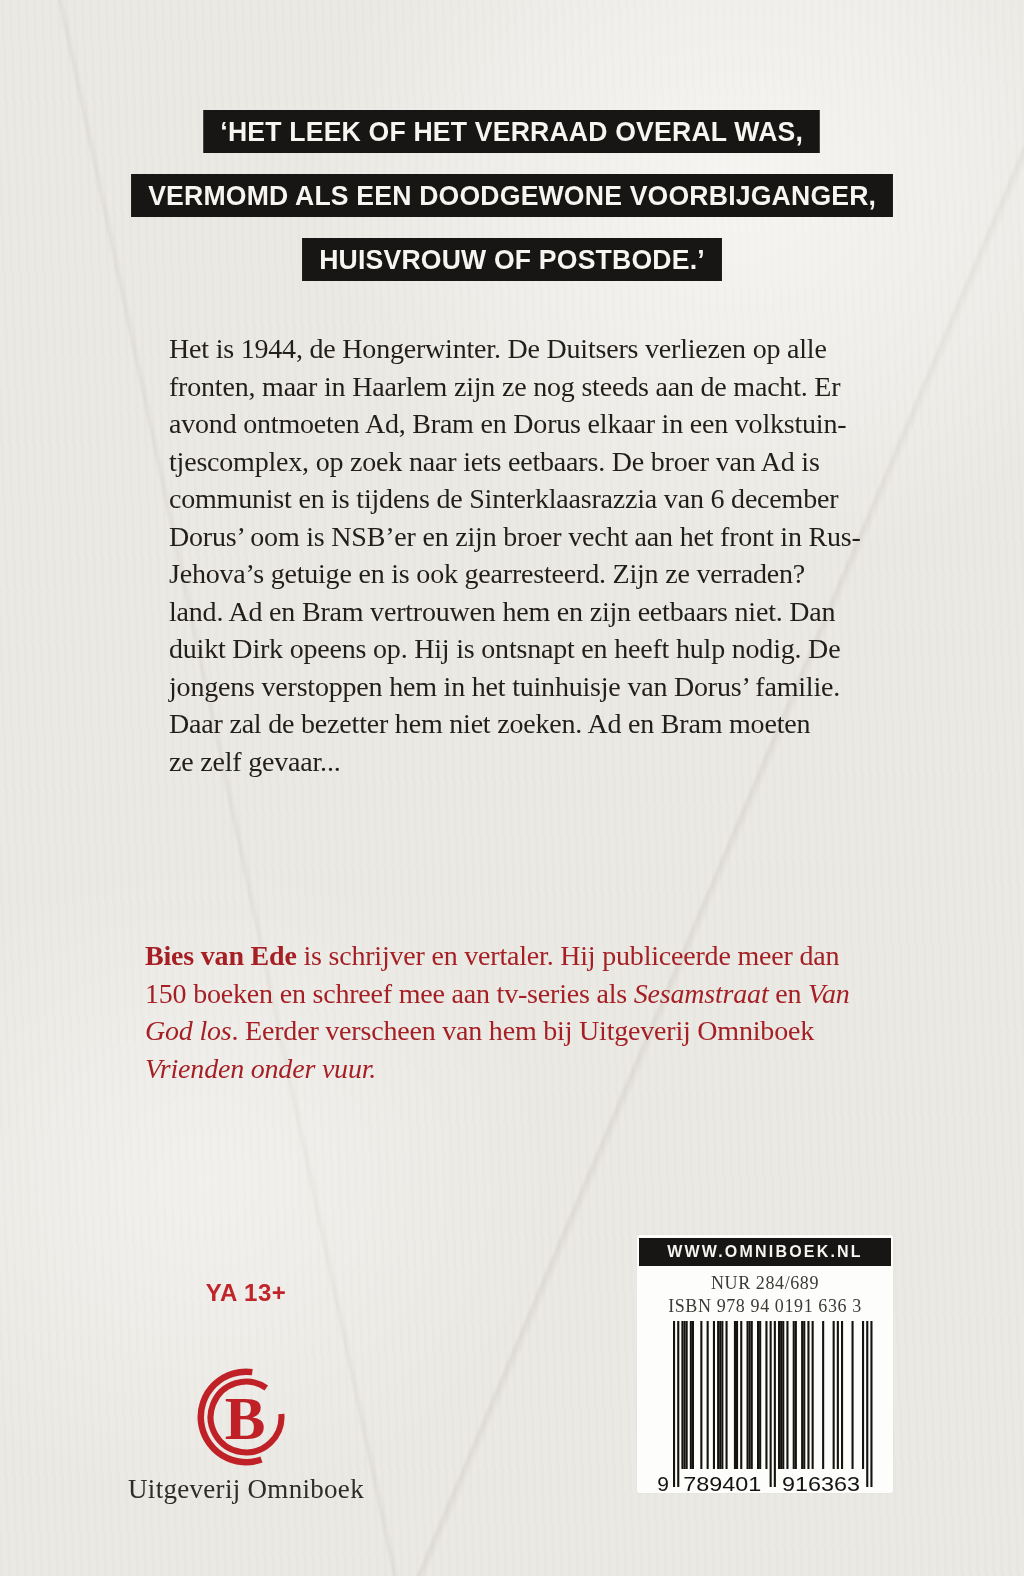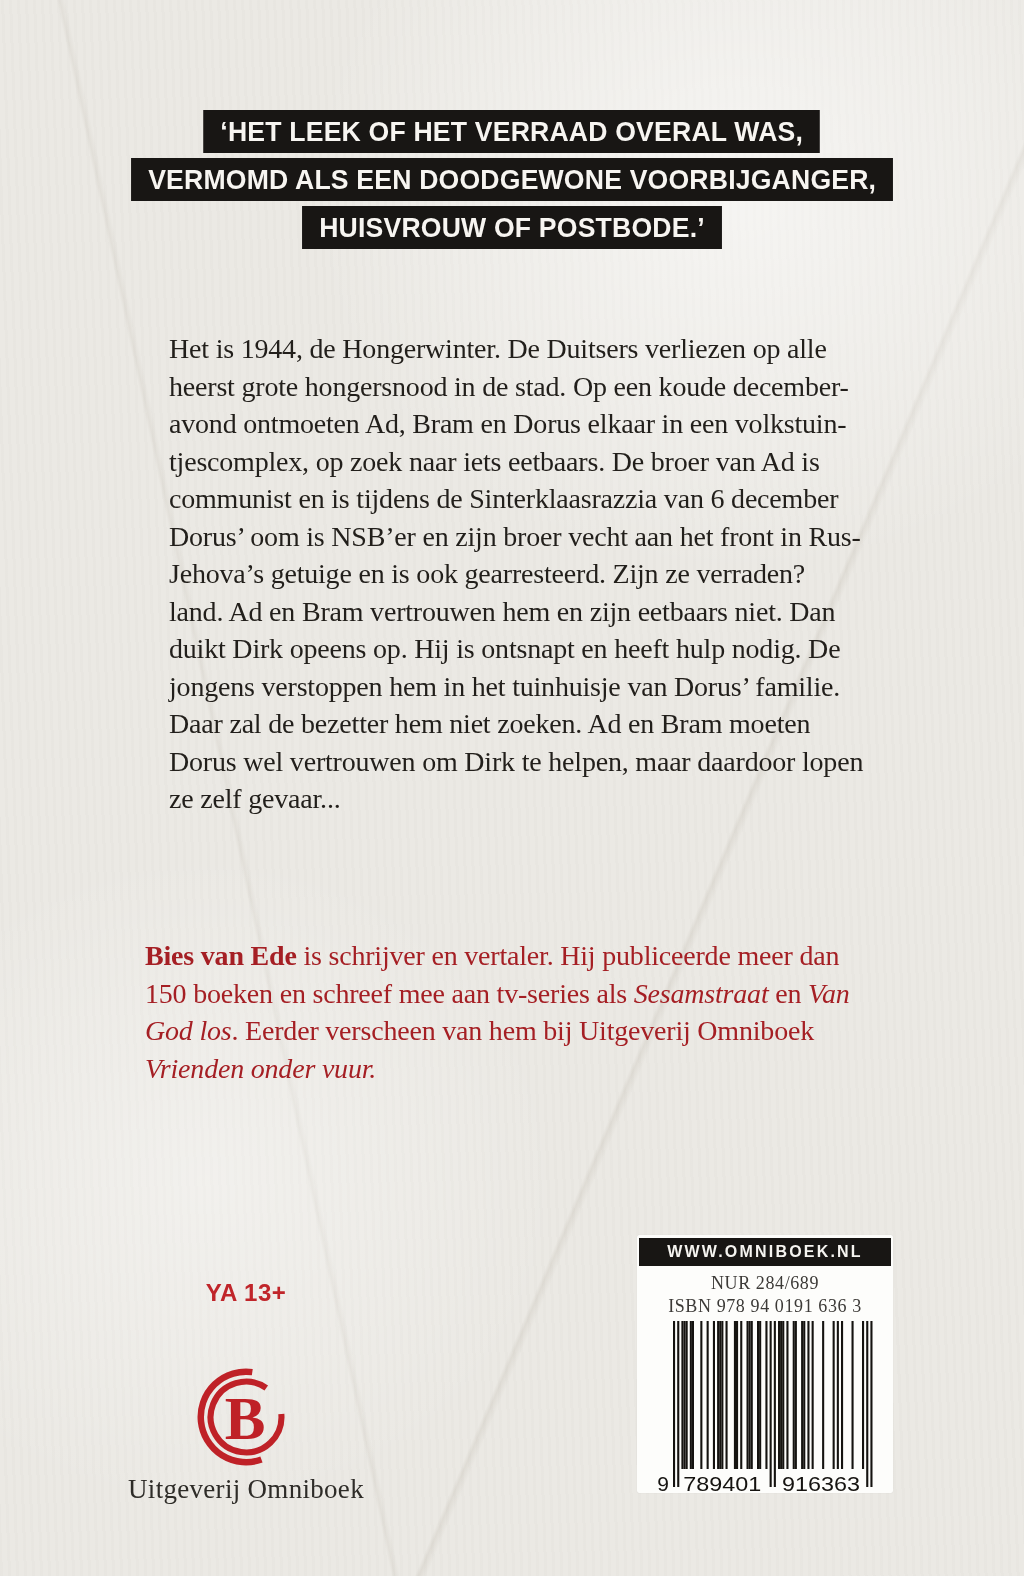--- a/index.html
+++ b/index.html
@@ -18,21 +18,21 @@
       linear-gradient(78deg, transparent 28.8%, rgba(180,173,160,.16) 29.05%, transparent 29.45%),
       repeating-linear-gradient(88deg, rgba(120,114,103,.022) 0 3px, transparent 3px 8px),
       #ebe9e4;
   }
 
   
   .quote {
     position: absolute;
     top: 110px; left: 0; right: 0;
     display: flex; flex-direction: column; align-items: center;
-    gap: 5px;
+    gap: 21px;
   }
   .quote-line {
     display: inline-block;
     background: var(--banner-black, #181614);
     color: #f7f5f1;
     font-family: "Liberation Sans", sans-serif;
     font-weight: 700;
     font-size: 28px;
     line-height: 31px;
     padding: 6px 18px;
@@ -127,31 +127,30 @@
 <div class="page">
 
   <div class="quote">
     <div class="quote-line">‘HET LEEK OF HET VERRAAD OVERAL WAS,</div>
     <div class="quote-line">VERMOMD ALS EEN DOODGEWONE VOORBIJGANGER,</div>
     <div class="quote-line">HUISVROUW OF POSTBODE.’</div>
   </div>
 
   <div class="synopsis">
     <div class="line">Het is 1944, de Hongerwinter. De Duitsers verliezen op alle</div>
-    <div class="line">heerst grote hongersnood in de stad. Op een koude december-</div>
+    <div class="line">fronten, maar in Haarlem zijn ze nog steeds aan de macht. Er</div>
     <div class="line">avond ontmoeten Ad, Bram en Dorus elkaar in een volkstuin-</div>
     <div class="line">tjescomplex, op zoek naar iets eetbaars. De broer van Ad is</div>
     <div class="line">communist en is tijdens de Sinterklaasrazzia van 6 december</div>
     <div class="line">Dorus’ oom is NSB’er en zijn broer vecht aan het front in Rus-</div>
     <div class="line">Jehova’s getuige en is ook gearresteerd. Zijn ze verraden?</div>
     <div class="line">land. Ad en Bram vertrouwen hem en zijn eetbaars niet. Dan</div>
     <div class="line">duikt Dirk opeens op. Hij is ontsnapt en heeft hulp nodig. De</div>
     <div class="line">jongens verstoppen hem in het tuinhuisje van Dorus’ familie.</div>
     <div class="line">Daar zal de bezetter hem niet zoeken. Ad en Bram moeten</div>
-    <div class="line">Dorus wel vertrouwen om Dirk te helpen, maar daardoor lopen</div>
     <div class="line">ze zelf gevaar...</div>
   </div>
 
   <div class="bio">
     <div class="line"><span class="bold">Bies van Ede</span><span> is schrijver en vertaler. Hij publiceerde meer dan</span></div>
     <div class="line"><span>150 boeken en schreef mee aan tv-series als </span><span class="it">Sesamstraat</span><span> en </span><span class="it">Van</span></div>
     <div class="line"><span class="it">God los</span><span>. Eerder verscheen van hem bij Uitgeverij Omniboek</span></div>
     <div class="line"><span class="it">Vrienden onder vuur.</span></div>
   </div>
 

